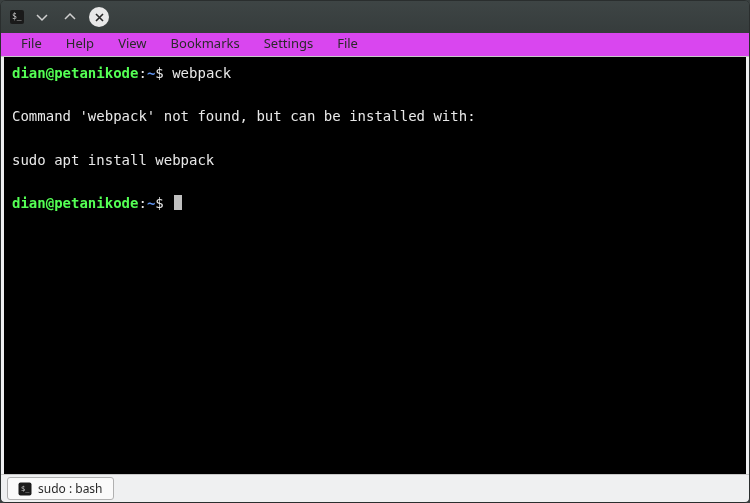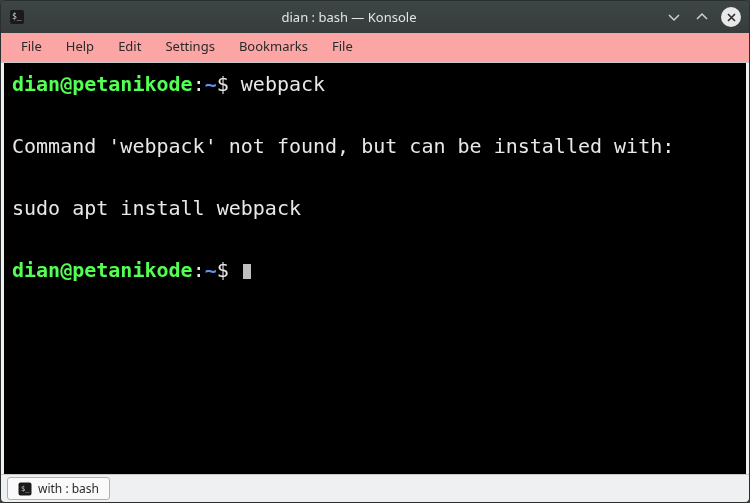--- a/index.html
+++ b/index.html
@@ -45,39 +45,39 @@
     }
     .win-close {
       width: 20px; height: 20px;
       border-radius: 50%;
       background: #e8e8e8;
       color: #2a2a2a;
       font-size: 13px;
       display:flex;align-items:center;justify-content:center;
     }
     .menubar {
-      height: 30px;
-      background: #fca5a5;
+      height: 24px;
+      background: #d946ef;
       display: flex;
-      align-items: flex-start;
+      align-items: flex-end;
       padding: 0 8px;
       font-size: 13px;
       color: #2a2a2a;
       border-bottom: 1px solid #c8c8c8;
     }
     .menu-item {
       padding: 4px 12px;
       cursor: pointer;
     }
     .terminal {
       flex: 1;
       background: #000000;
       color: #e8e8e8;
       font-family: "DejaVu Sans Mono", "Liberation Mono", monospace;
-      font-size: 20px;
+      font-size: 14px;
       line-height: 1.55;
       padding: 6px 8px;
       height: calc(100% - 32px - 30px - 28px);
       overflow: hidden;
       white-space: pre;
       border: 3px solid #eff0f1;
       border-top: none;
       border-bottom: none;
     }
     .prompt-user { color: #54ff54; font-weight: bold; }
@@ -130,21 +130,20 @@
 <body>
 
 <div class="container">
   <div class="titlebar">
     <span class="app-icon">
       <svg viewBox="0 0 16 16" width="16" height="16">
         <rect x="1" y="1" width="14" height="14" rx="2" fill="#1a1a1a"></rect>
         <text x="3" y="10" font-size="8" fill="#cfcfcf" font-family="monospace">$_</text>
       </svg>
     </span>
-    <span class="title">dian : bash — Konsole</span>
     <div class="win-controls">
       <span class="win-btn">
         <svg width="14" height="14" viewBox="0 0 14 14">
             <path d="M2 5 L7 10 L12 5" stroke="#d0d0d0" stroke-width="1.5" fill="none"></path>
           </svg>
       </span>
       <span class="win-btn">
         <svg width="14" height="14" viewBox="0 0 14 14">
             <path d="M2 9 L7 4 L12 9" stroke="#d0d0d0" stroke-width="1.5" fill="none"></path>
           </svg>
@@ -153,38 +152,38 @@
         <svg width="11" height="11" viewBox="0 0 11 11">
             <path d="M2 2 L9 9 M9 2 L2 9" stroke="#2a2a2a" stroke-width="1.6"></path>
           </svg>
       </span>
     </div>
   </div>
 
   <div class="menubar">
     <span class="menu-item">File</span>
     <span class="menu-item">Help</span>
-    <span class="menu-item">Edit</span>
+    <span class="menu-item">View</span>
+    <span class="menu-item">Bookmarks</span>
     <span class="menu-item">Settings</span>
-    <span class="menu-item">Bookmarks</span>
     <span class="menu-item">File</span>
   </div>
 
   <div class="terminal"><span class="prompt-user">dian@petanikode</span><span class="prompt-sep">:</span><span class="prompt-path">~</span><span class="prompt-dollar">$</span> <span class="cmd">webpack</span>
 
 <span class="output">Command 'webpack' not found, but can be installed with:</span>
 
 <span class="output">sudo apt install webpack</span>
 
 <span class="prompt-user">dian@petanikode</span><span class="prompt-sep">:</span><span class="prompt-path">~</span><span class="prompt-dollar">$</span> <span class="cursor"></span></div>
 
   <div class="tabbar">
     <div class="tab">
       <span class="tab-icon">
         <svg viewBox="0 0 14 14" width="14" height="14">
           <rect x="0.5" y="0.5" width="13" height="13" rx="2" fill="#1a1a1a"></rect>
           <text x="3" y="9" font-size="7" fill="#cfcfcf" font-family="monospace">$_</text>
         </svg>
       </span>
-      <span>with : bash</span>
+      <span>sudo : bash</span>
     </div>
   </div>
 </div>
 
 </body></html>

